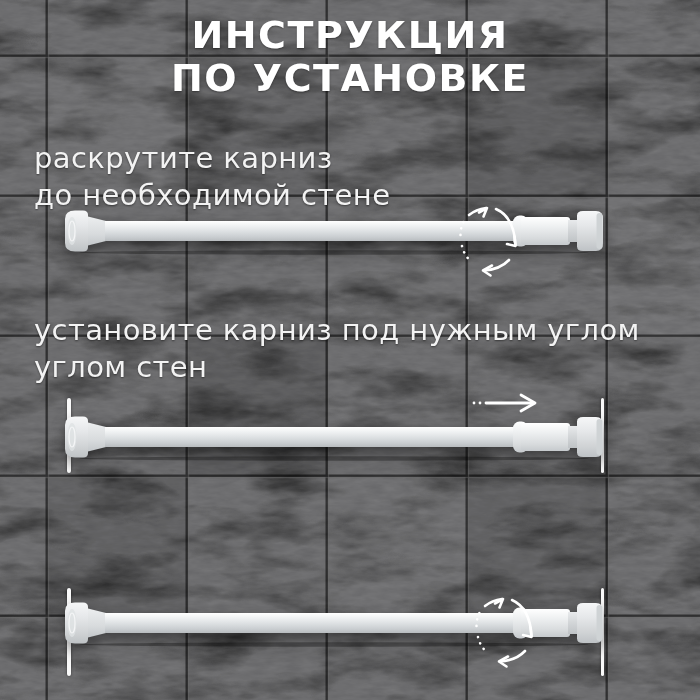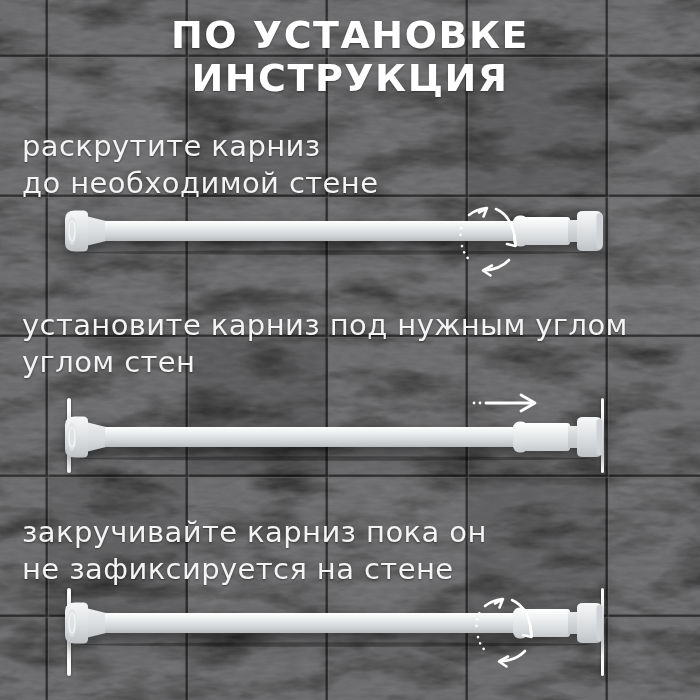--- a/index.html
+++ b/index.html
@@ -10,25 +10,25 @@
     -webkit-font-smoothing:antialiased;
   }
   .bg{position:absolute;left:0;top:0;width:700px;height:700px;}
   .abs{position:absolute;}
   .title{
     position:absolute;top:14px;left:0;width:700px;text-align:center;
     color:#ffffff;font-weight:bold;font-size:38px;line-height:43px;
     letter-spacing:1.5px;text-shadow:0 1px 2px rgba(0,0,0,.4);
   }
   .step{
-    position:absolute;left:18px;margin:4px;color:#f3f3f3;
+    position:absolute;left:18px;margin:16px;color:#f3f3f3;
     font-size:29px;line-height:37px;font-weight:normal;letter-spacing:.4px;
     text-shadow:0 1px 2px rgba(0,0,0,.45);
   }
-  .s1{top:124px}.s2{top:303px}.s3{top:510px}
+  .s1{top:124px}.s2{top:296px}.s3{top:510px}
   .wall{
     position:absolute;width:3.5px;border-radius:2px;background:#fafafa;
     box-shadow:0 0 3px rgba(0,0,0,.5);
   }
   .rod{filter:drop-shadow(0 6px 7px rgba(0,0,0,.45));}
   svg.icon path, svg.icon circle{vector-effect:non-scaling-stroke;}
 </style>
 </head>
 <body>
 
@@ -115,22 +115,22 @@
         <rect x="0" y="56.9" width="700" height="1.3"></rect>
           <rect x="0" y="196.9" width="700" height="1.3"></rect>
         <rect x="0" y="336.9" width="700" height="1.3"></rect>
           <rect x="0" y="476.9" width="700" height="1.3"></rect>
         <rect x="0" y="616.9" width="700" height="1.3"></rect>
       </g>
     </g>
   </svg>
 
   <header class="title">
+    <div>ИНСТРУКЦИЯ</div>
     <div>ПО УСТАНОВКЕ</div>
-    <div>ИНСТРУКЦИЯ</div>
   </header>
 
   <p class="step s1"><span>раскрутите карниз</span><br><span>до необходимой стене</span></p>
 
   <svg class="abs rod" style="left:62px;top:207px" width="544" height="48" viewBox="0 0 544 48">
     <ellipse cx="272" cy="45.5" rx="255" ry="2.2" fill="#000" opacity="0.3"></ellipse>
     <g>
       <path d="M13 3.5 Q3 3.5 3 12 L3 36 Q3 44.5 13 44.5 L21 44.5 Q26 44.5 26 40 L26 8 Q26 3.5 21 3.5 Z" fill="url(#capGrad)"></path>
       <ellipse cx="10" cy="24" rx="4.5" ry="14" fill="#dfe2e4" opacity="0.8"></ellipse>
       <ellipse cx="10" cy="24" rx="3" ry="10" fill="none" stroke="#f4f5f6" stroke-width="1.2"></ellipse>
@@ -180,21 +180,20 @@
     <rect x="43" y="14" width="412" height="20" fill="url(#tubeGrad)"></rect>
     <g>
       <rect x="451" y="8.5" width="15" height="31" rx="6.5" fill="url(#sleeveGrad)"></rect>
       <rect x="459" y="10" width="49" height="28" rx="3" fill="url(#sleeveGrad)"></rect>
       <rect x="506" y="13" width="9" height="22" fill="url(#notchGrad)"></rect>
       <path d="M521 4 L534 4 Q541 4 541 12 L541 36 Q541 44 534 44 L521 44 Q515 44 515 39.5 L515 8.5 Q515 4 521 4 Z" fill="url(#capGrad)"></path>
       <rect x="534.5" y="6" width="6" height="36" rx="3" fill="#cfd3d5"></rect>
     </g>
   </svg>
 
-  <p class="step s3"><span>закручивайте карниз пока он</span><br><span>не зафиксируется на стене</span></p>
 
   <div class="wall" style="left:67px;top:588px;height:88px"></div>
   <div class="wall" style="left:600.5px;top:588px;height:88px"></div>
 
   <svg class="abs rod" style="left:62px;top:599px" width="544" height="48" viewBox="0 0 544 48">
     <ellipse cx="272" cy="45.5" rx="255" ry="2.2" fill="#000" opacity="0.3"></ellipse>
     <g>
       <path d="M13 3.5 Q3 3.5 3 12 L3 36 Q3 44.5 13 44.5 L21 44.5 Q26 44.5 26 40 L26 8 Q26 3.5 21 3.5 Z" fill="url(#capGrad)"></path>
       <ellipse cx="10" cy="24" rx="4.5" ry="14" fill="#dfe2e4" opacity="0.8"></ellipse>
       <ellipse cx="10" cy="24" rx="3" ry="10" fill="none" stroke="#f4f5f6" stroke-width="1.2"></ellipse>

